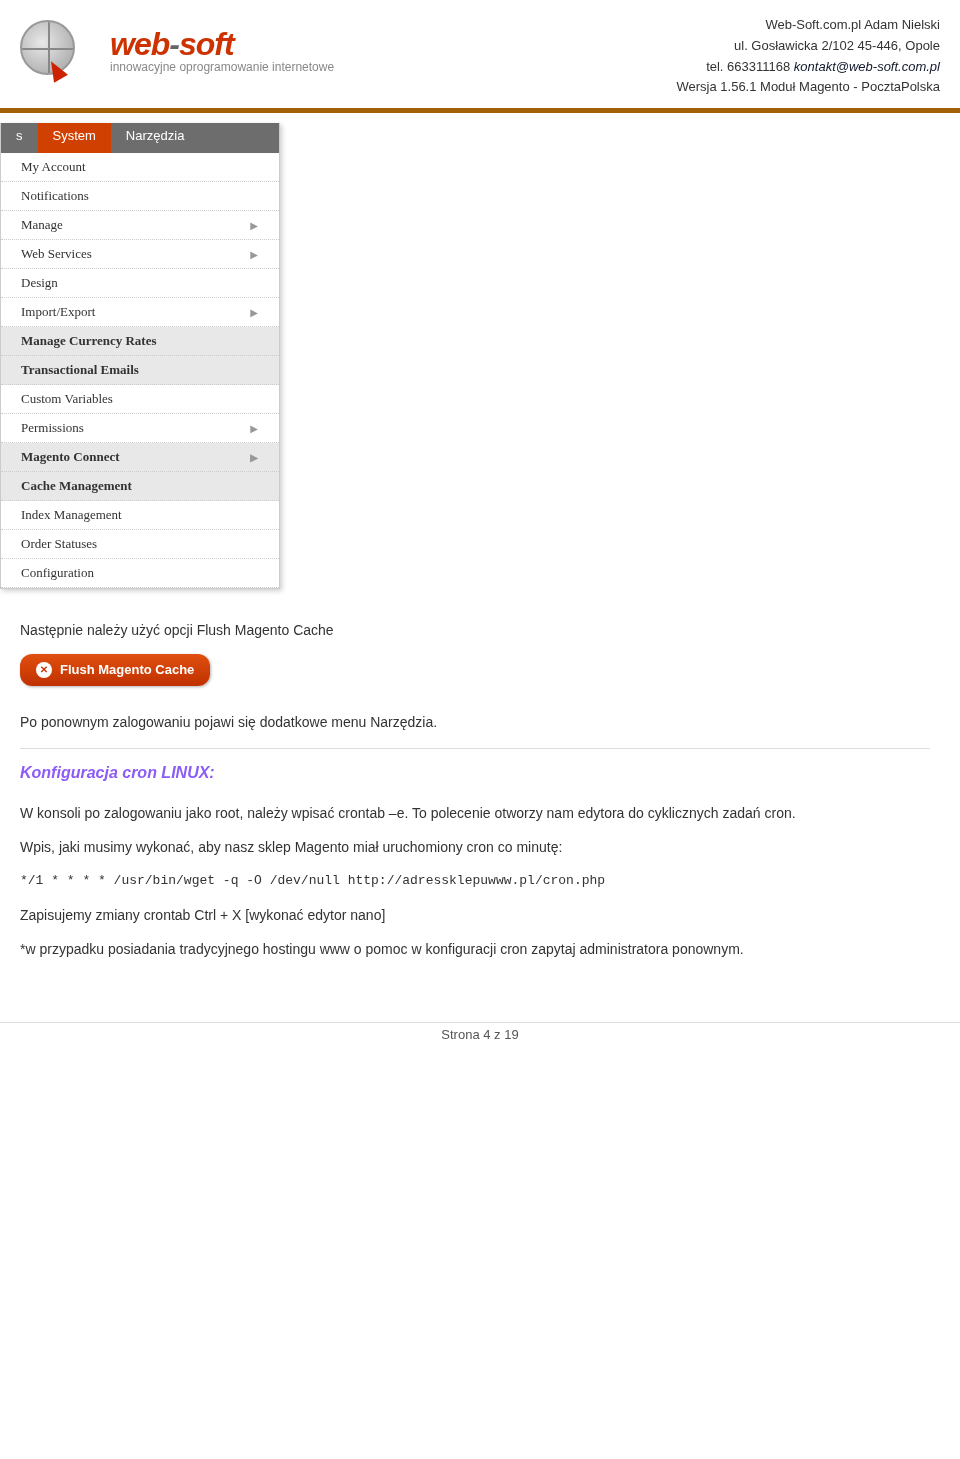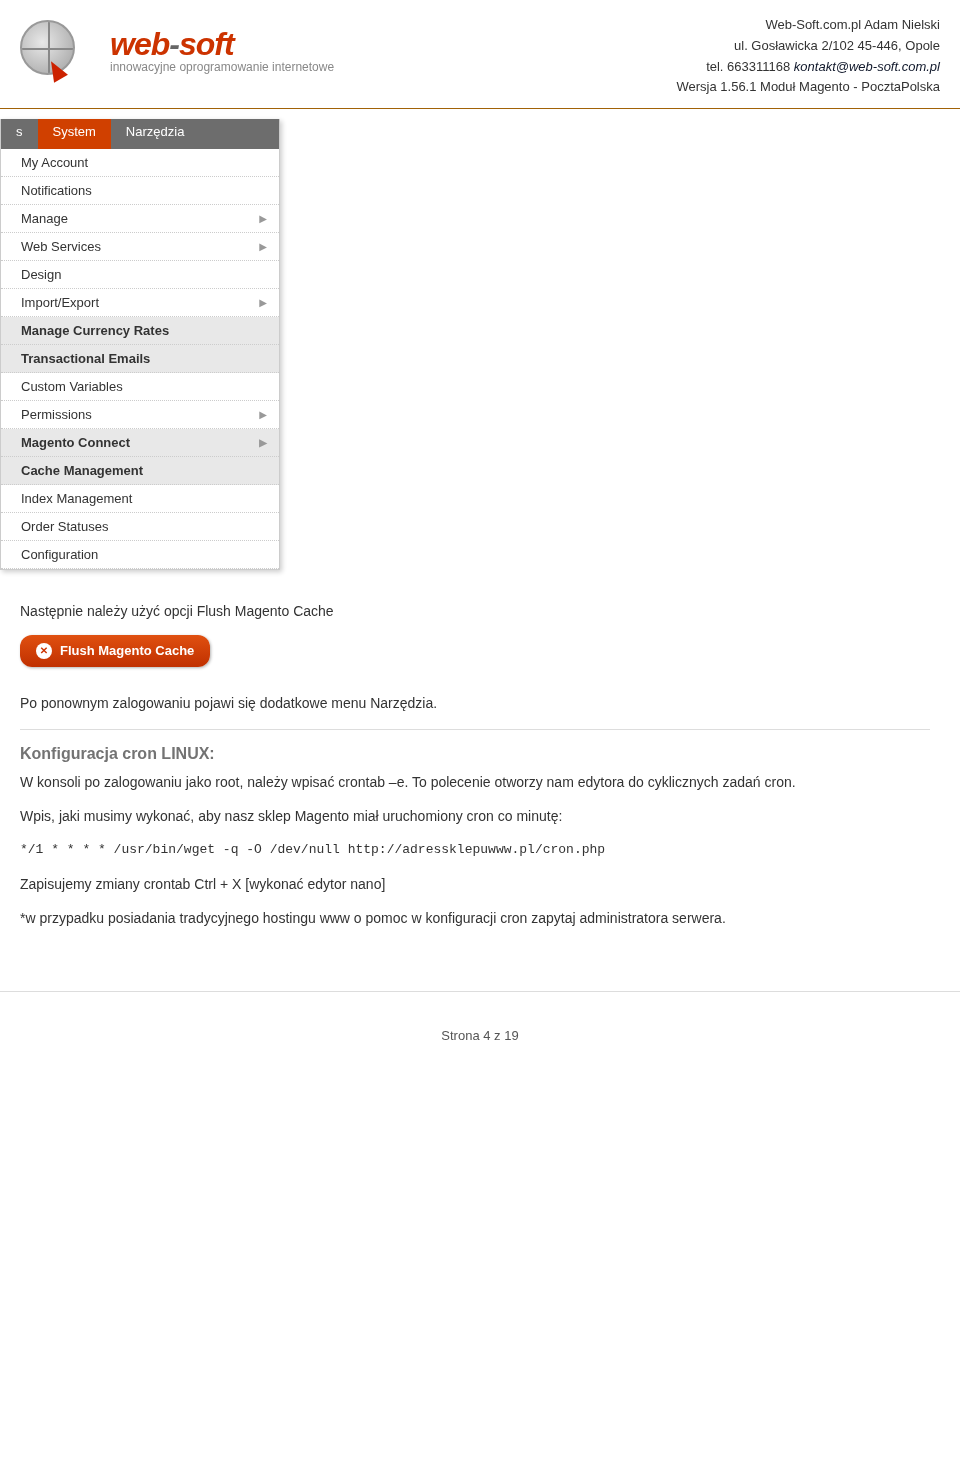--- a/index.html
+++ b/index.html
@@ -9,21 +9,21 @@
       color: #333;
       background: #fff;
       width: 960px;
     }
 
     
     .header {
       display: flex;
       align-items: flex-start;
       padding: 15px 20px 10px 20px;
-      border-bottom: 1px solid #a16207;
+      border-bottom: 5px solid #a16207;
       margin-bottom: 10px;
     }
     .logo-area {
       display: flex;
       align-items: center;
       flex: 0 0 auto;
     }
     .logo-box {
       width: 80px;
       height: 70px;
@@ -125,29 +125,30 @@
       padding: 5px 15px;
       color: #fff;
       font-size: 13px;
       cursor: pointer;
     }
     .menu-nav-item.active {
       background: #d04000;
       color: #fff;
     }
     .menu-item {
-      padding: 6px 12px 6px 20px;
+      padding: 6px 21px 6px 20px;
       font-size: 13px;
       color: #333;
       border-bottom: 1px dotted #ccc;
       cursor: pointer;
       display: flex;
       justify-content: space-between;
       align-items: center;
       background: #fff;
+      font-family: Liberation Serif, serif;
     }
     .menu-item.highlighted {
       background: #e8e8e8;
       font-weight: bold;
     }
     .menu-item.active-item {
       background: #d04000;
       color: #fff;
     }
     .menu-item .arrow {
@@ -195,33 +196,34 @@
     
     .paragraph {
       font-size: 14px;
       color: #333;
       margin-bottom: 12px;
       line-height: 1.6;
     }
     .section-heading {
       font-size: 16px;
       font-weight: bold;
-      color: #737373;
-      margin-bottom: 8px;
+      color: #8b5cf6;
+      margin-bottom: 20px;
+      font-style: italic;
     }
     .code-text {
       font-family: 'Courier New', monospace;
       font-size: 13px;
       color: #333;
     }
 
     
     .footer {
       text-align: center;
-      padding: 36px;
+      padding: 4px;
       font-size: 13px;
       color: #555;
       border-top: 1px solid #ddd;
       margin-top: 30px;
     }
 
     .divider-line {
       width: 100%;
       height: 1px;
       background: #ddd;
@@ -328,18 +330,18 @@
   </p>
 
   <p class="paragraph">W konsoli po zalogowaniu jako root, należy wpisać crontab –e. To polecenie otworzy nam edytora do cyklicznych zadań cron.</p>
 
   <p class="paragraph">Wpis, jaki musimy wykonać, aby nasz sklep Magento miał uruchomiony cron co minutę:</p>
 
   <p class="paragraph code-text">*/1 * * * * /usr/bin/wget  -q -O /dev/null http://adressklepuwww.pl/cron.php</p>
 
   <p class="paragraph">Zapisujemy zmiany crontab Ctrl + X [wykonać edytor nano]</p>
 
-  <p class="paragraph">*w przypadku posiadania tradycyjnego hostingu www o pomoc w konfiguracji cron zapytaj administratora serwera.</p>
+  <p class="paragraph">*w przypadku posiadania tradycyjnego hostingu www o pomoc w konfiguracji cron zapytaj administratora ponownym.</p>
 </div>
 
 <div class="footer">
   <span>Strona 4 z 19</span>
 </div>
 
 </body></html>

